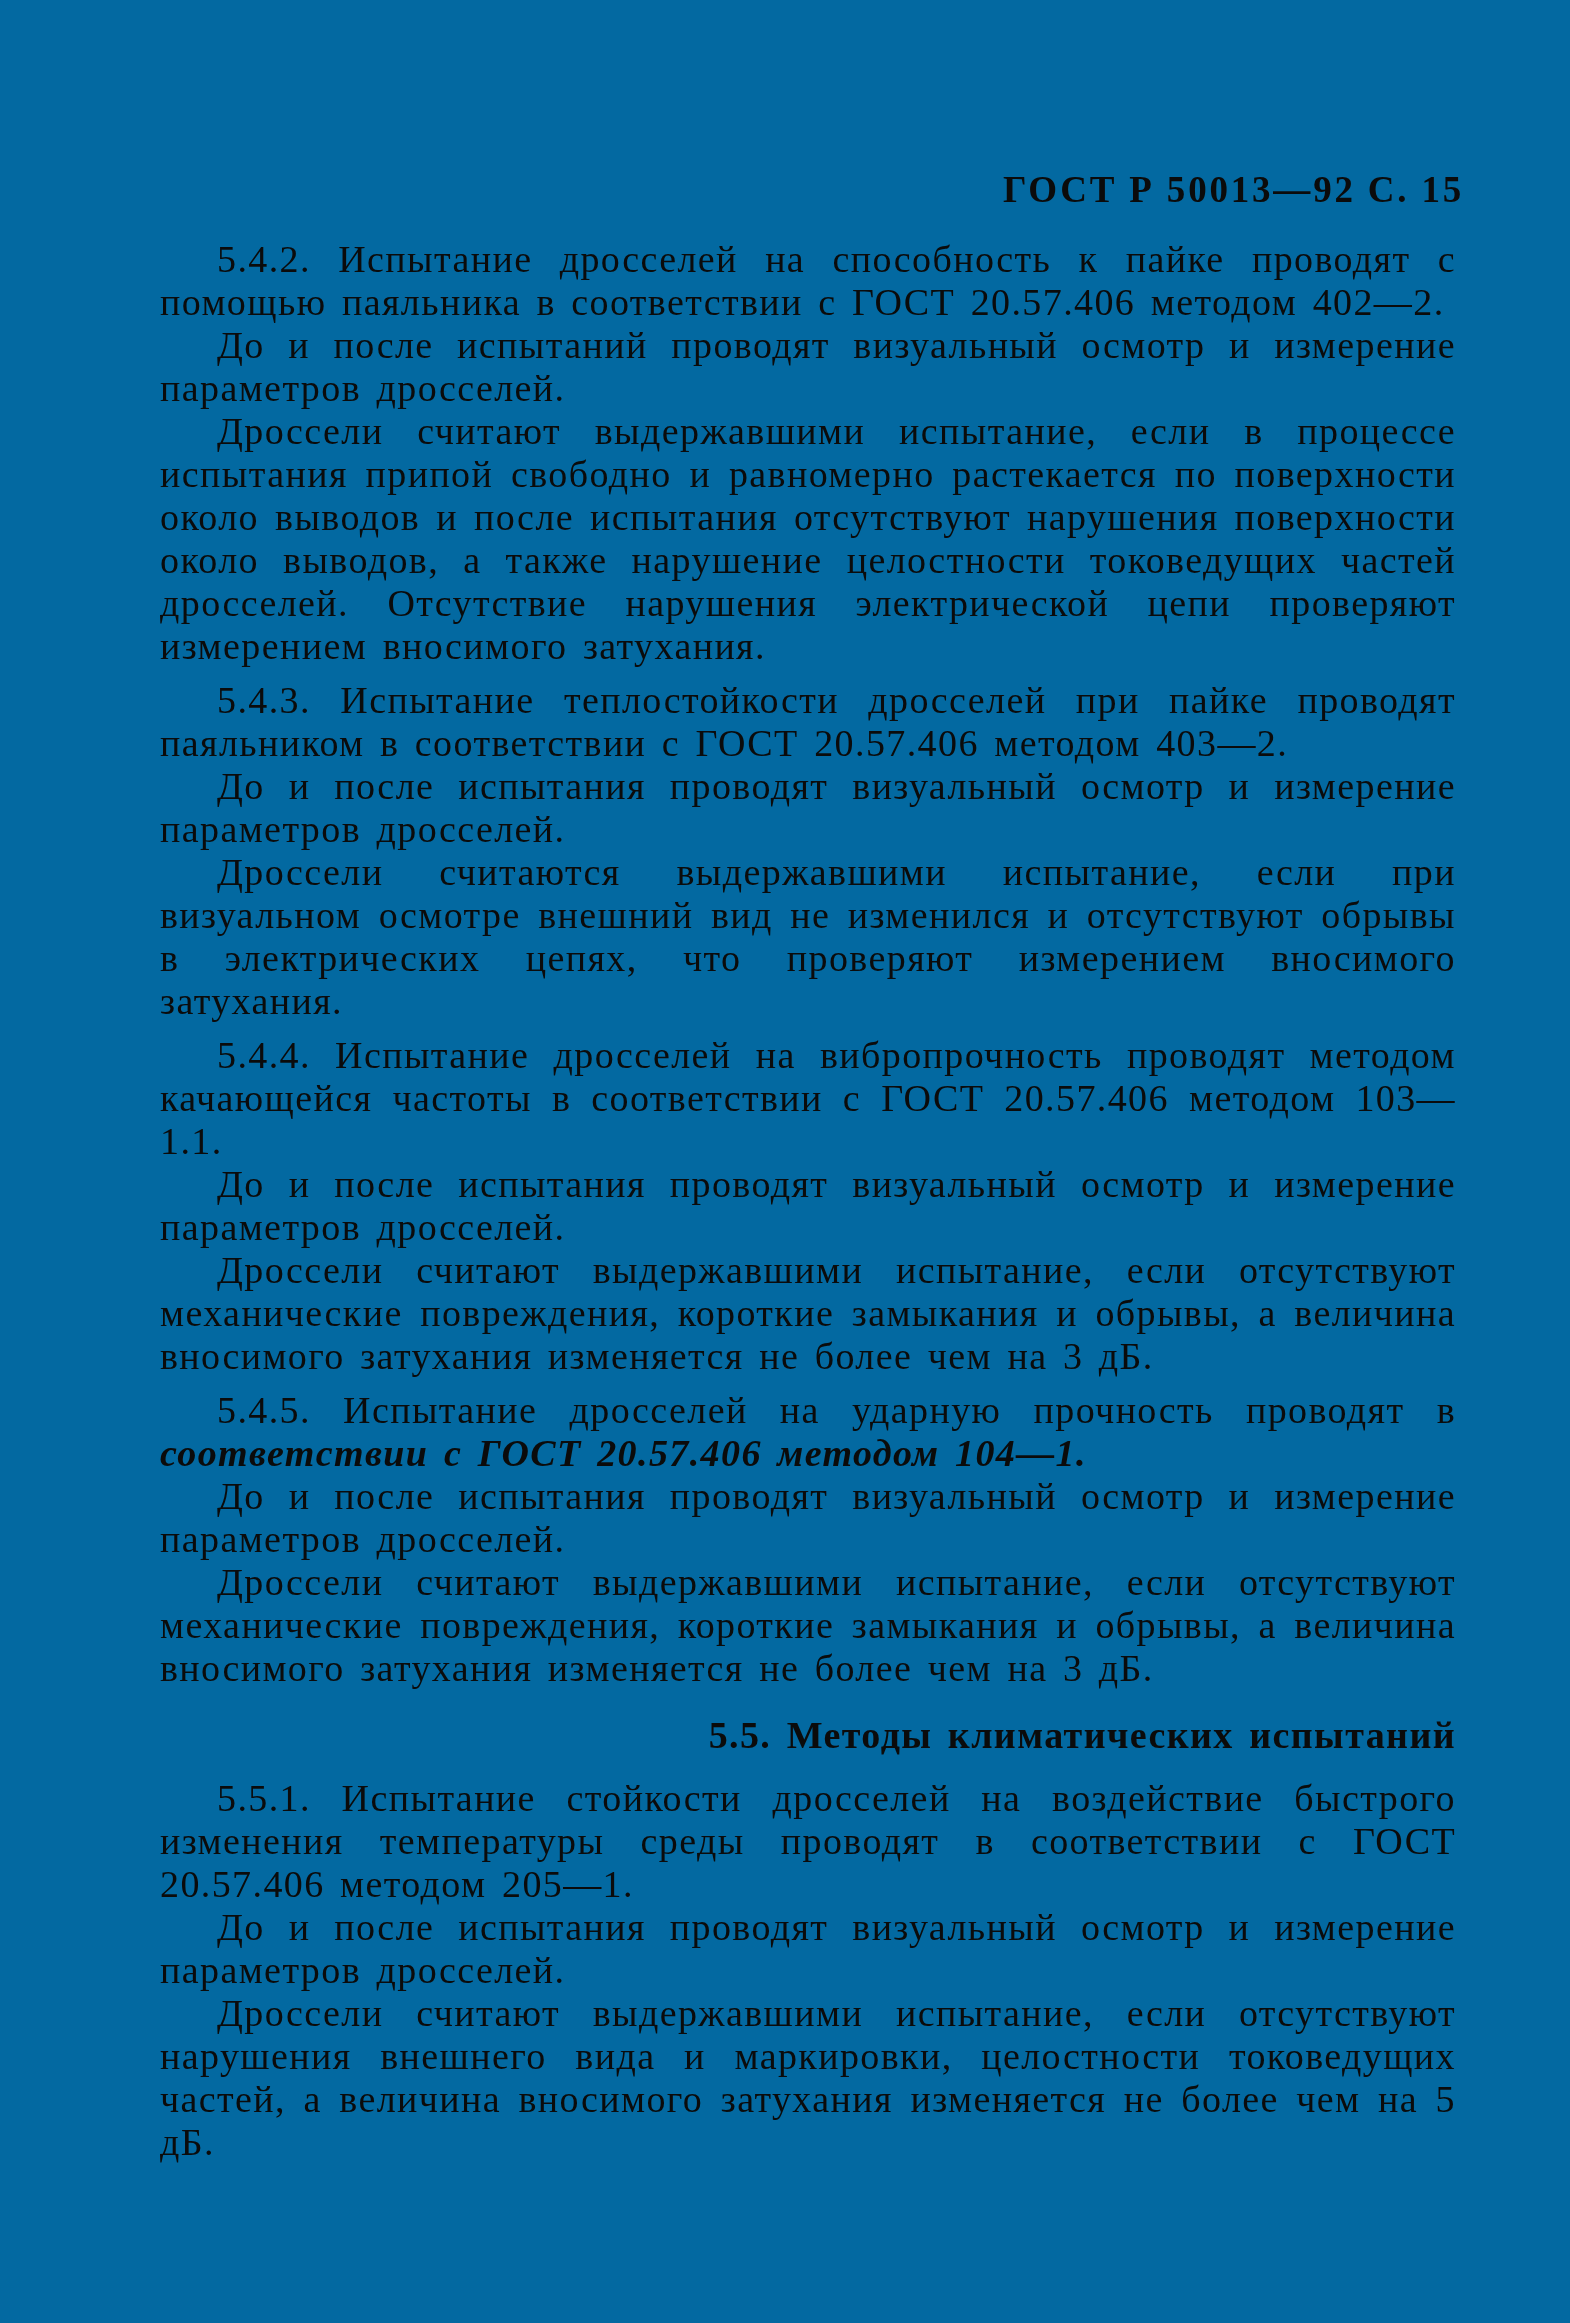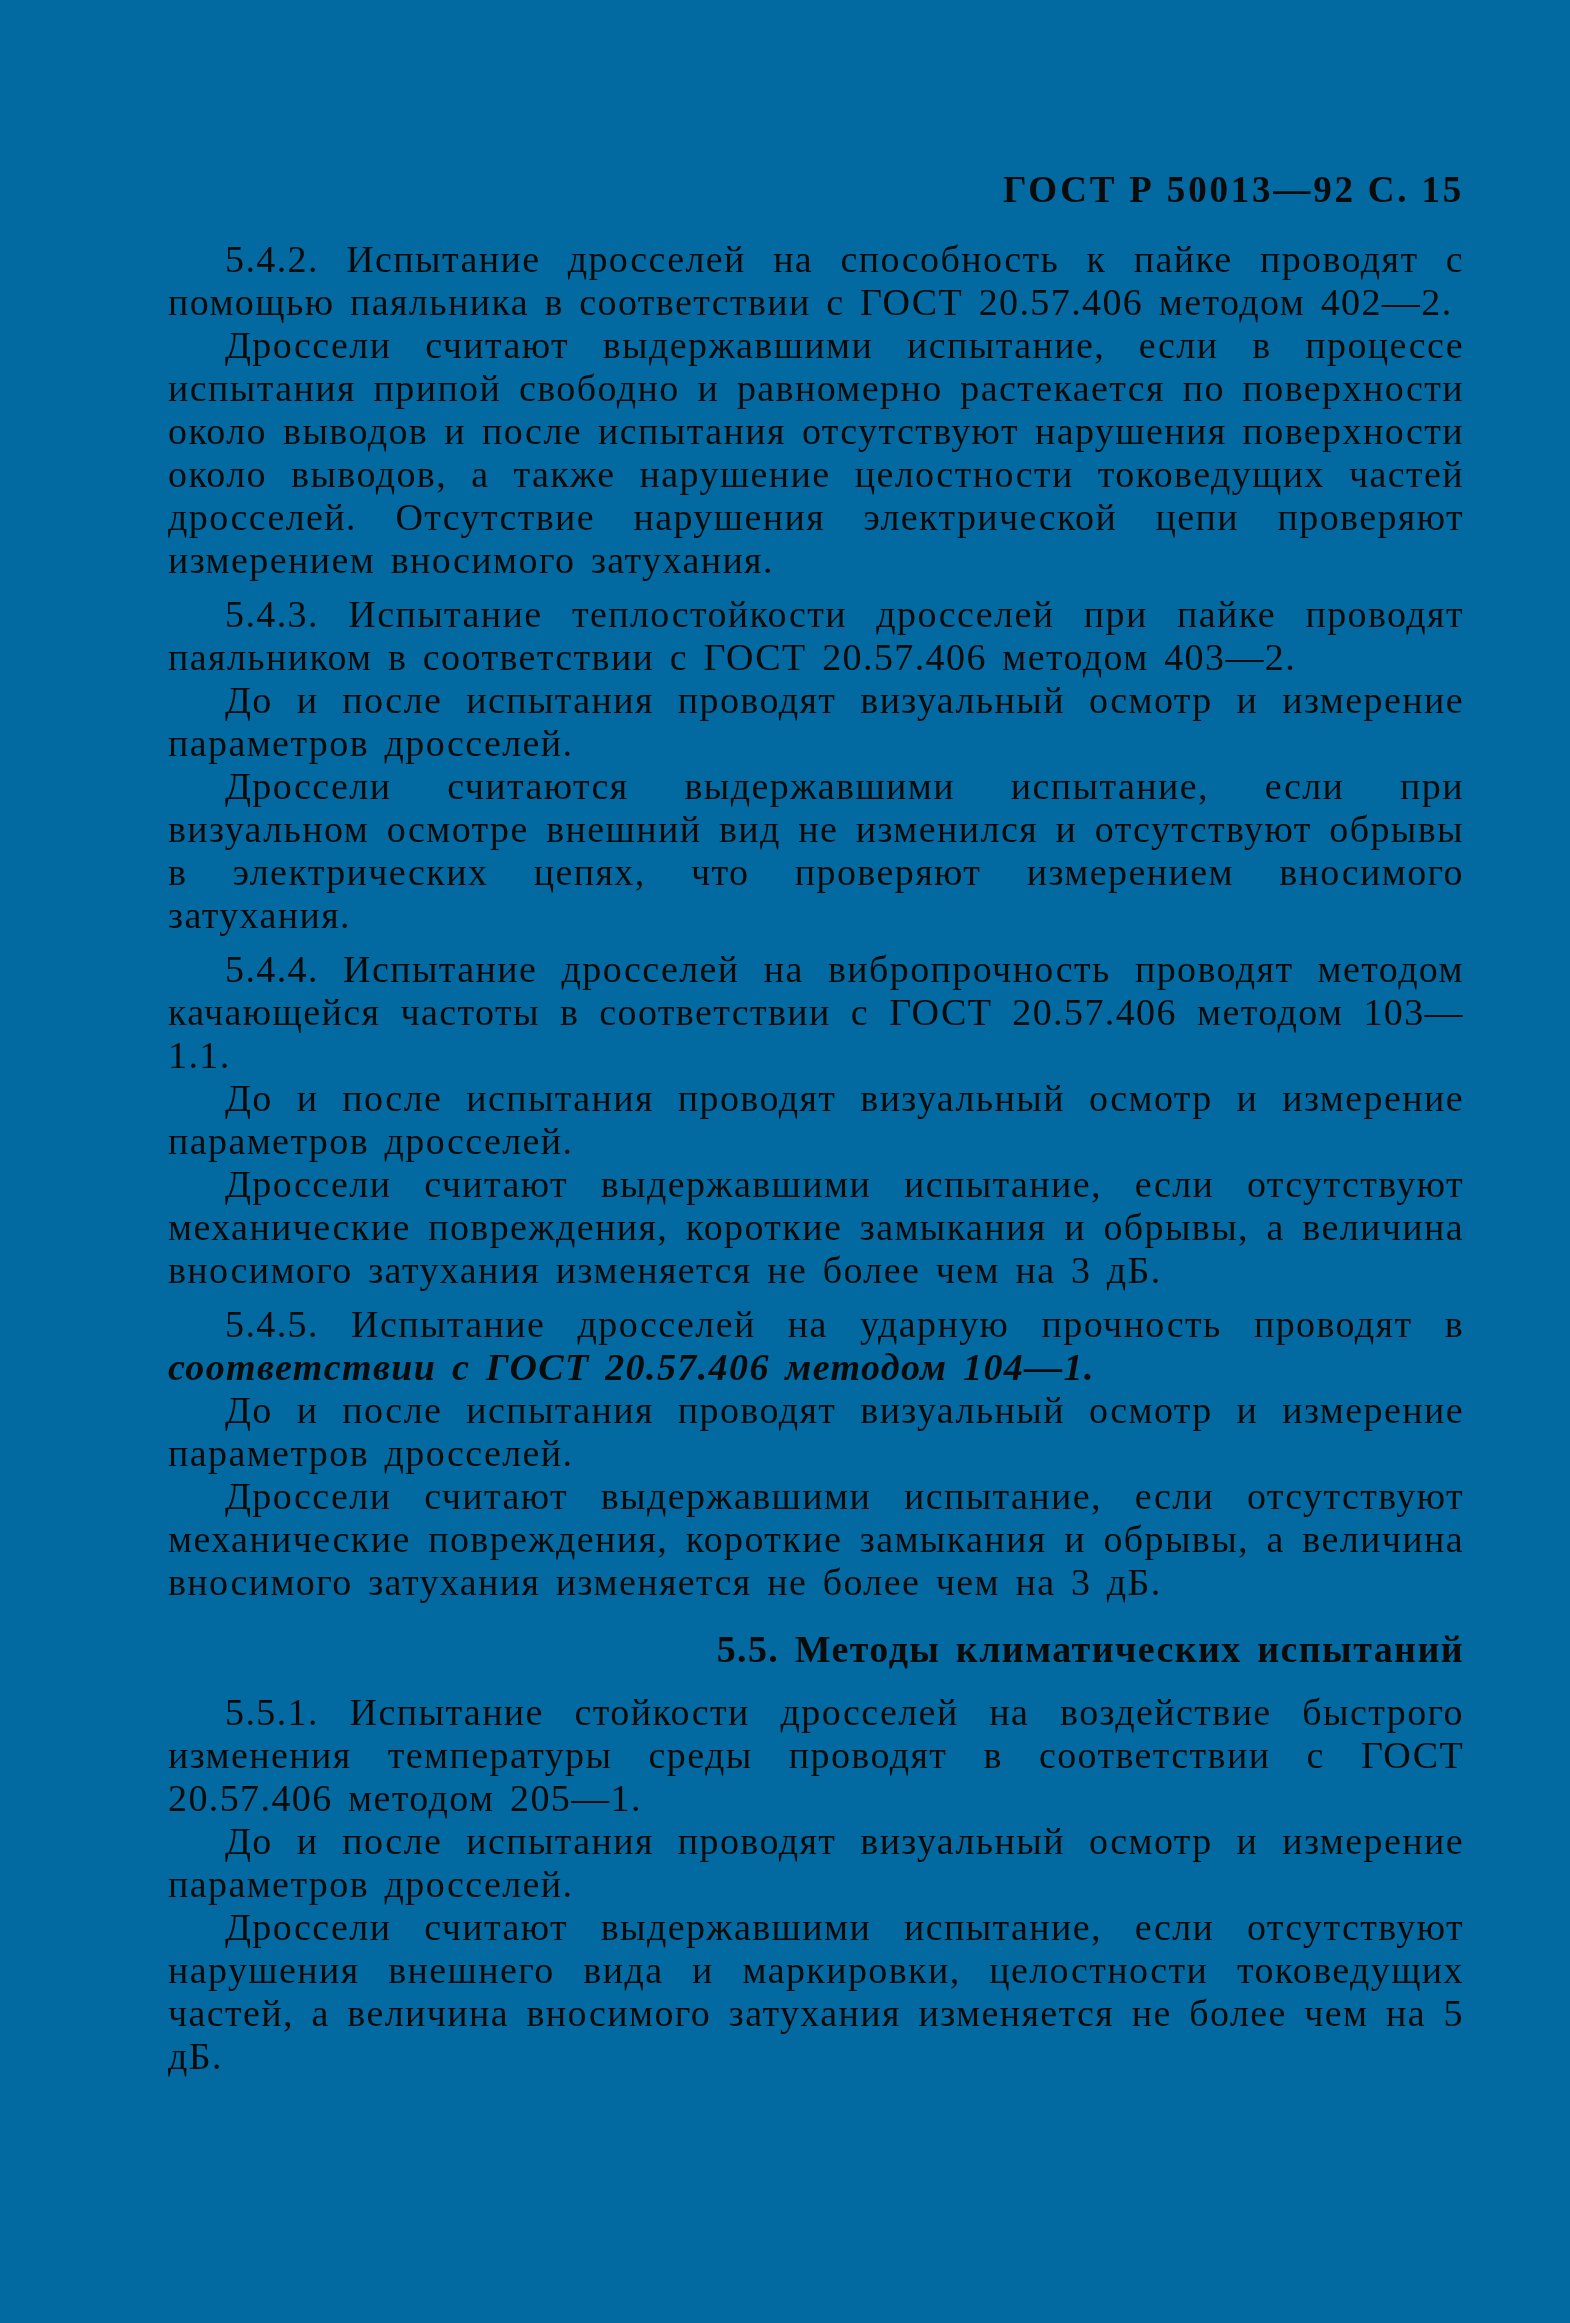--- a/index.html
+++ b/index.html
@@ -23,21 +23,21 @@
     width: 1296px;
     text-align: right;
     font-size: 37px;
     font-weight: bold;
     letter-spacing: 2.8px;
     white-space: nowrap;
   }
   .page-body {
     position: absolute;
     top: 238px;
-    left: 168px;
+    left: 160px;
     width: 1296px;
     font-size: 38px;
     line-height: 43px;
     letter-spacing: 1.4px;
     word-spacing: 4.6px;
     text-align: justify;
   }
   .para {
     margin: 0;
     text-indent: 57px;
@@ -62,20 +62,21 @@
 <div class="page">
 
   <header class="page-header">
     <span>ГОСТ Р 50013—92 С. 15</span>
   </header>
 
   <main class="page-body">
 
     <p class="para">5.4.2. Испытание дросселей на способность к пайке проводят с помощью паяльника в соответствии с ГОСТ 20.57.406 методом 402—2.</p>
 
+    <p class="para">До и после испытаний проводят визуальный осмотр и измерение параметров дросселей.</p>
 
     <p class="para">Дроссели считают выдержавшими испытание, если в процессе испытания припой свободно и равномерно растекается по поверхности около выводов и после испытания отсутствуют нарушения поверхности около выводов, а также нарушение целостности токоведущих частей дросселей. Отсутствие нарушения электрической цепи проверяют измерением вносимого затухания.</p>
 
     <p class="para section-start">5.4.3. Испытание теплостойкости дросселей при пайке проводят паяльником в соответствии с ГОСТ 20.57.406 методом 403—2.</p>
 
     <p class="para">До и после испытания проводят визуальный осмотр и измерение параметров дросселей.</p>
 
     <p class="para">Дроссели считаются выдержавшими испытание, если при визуальном осмотре внешний вид не изменился и отсутствуют обрывы в электрических цепях, что проверяют измерением вносимого затухания.</p>
 
     <p class="para section-start">5.4.4. Испытание дросселей на вибропрочность проводят методом качающейся частоты в соответствии с ГОСТ 20.57.406 методом 103—1.1.</p>

